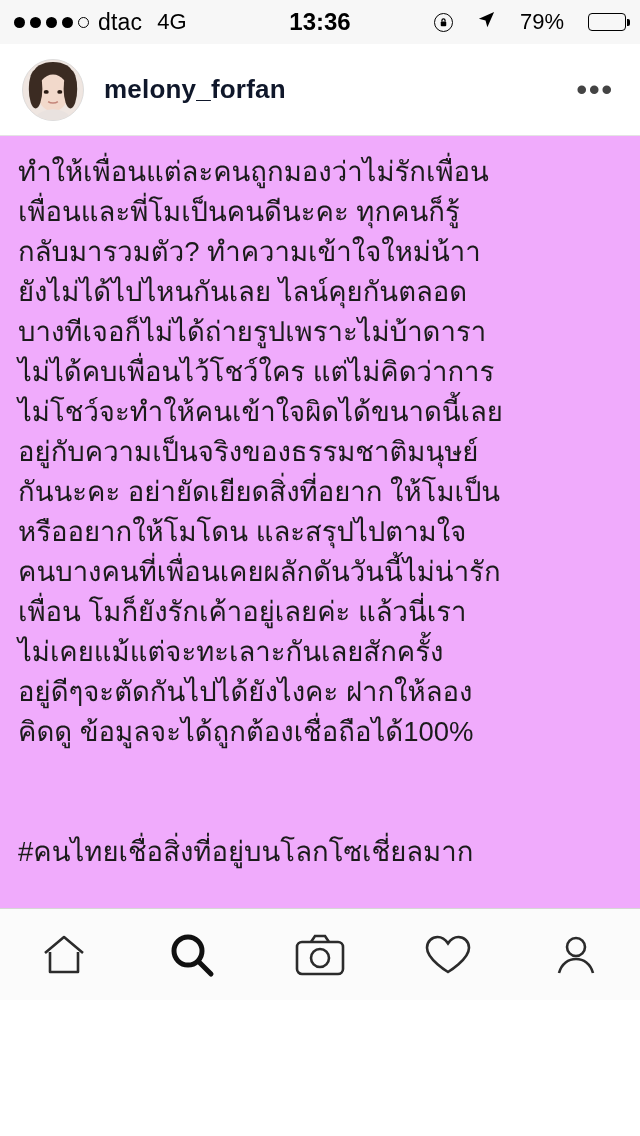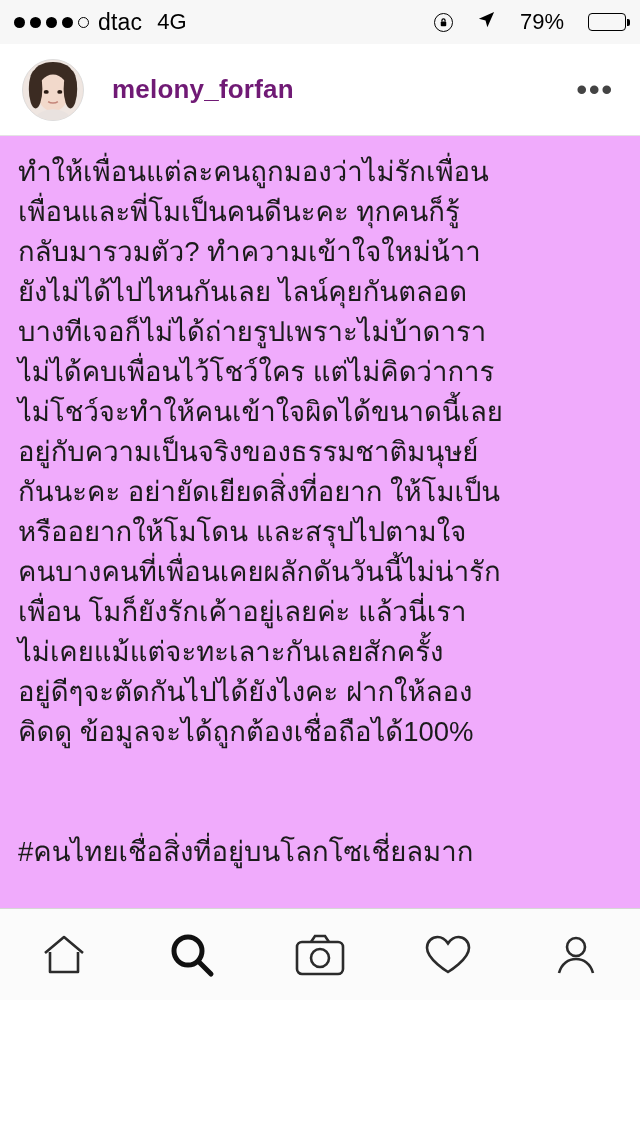--- a/index.html
+++ b/index.html
@@ -103,22 +103,22 @@
   }
   .avatar {
     width: 62px; height: 62px; border-radius: 50%;
     overflow: hidden; flex: none;
     border: 1px solid #ddd;
     position: relative;
     background: #e8d9d2;
   }
   .avatar svg { display: block; width: 100%; height: 100%; }
   .username {
-    margin-left: 28px;
-    font-size: 26px; font-weight: bold; color: #701a75;
+    margin-left: 20px;
+    font-size: 26px; font-weight: bold; color: #0f172a;
     letter-spacing: .2px;
   }
   .more-btn {
     margin-left: auto;
     font-size: 30px; font-weight: bold; letter-spacing: 2px;
     color: #444; padding: 6px 4px;
   }
 
   
   .caption {
@@ -165,20 +165,21 @@
       <div class="dots">
         <span class="dot"></span>
           <span class="dot"></span>
           <span class="dot"></span>
           <span class="dot"></span>
           <span class="dot hollow"></span>
       </div>
       <span class="carrier">dtac</span>
       <span class="net">4G</span>
     </div>
+    <div class="status-center">13:36</div>
     <div class="status-right">
       <span class="lock-circle">
         <svg width="11" height="11" viewBox="0 0 12 12" fill="none" stroke="#000" stroke-width="1.4">
           <rect x="3" y="5" width="6" height="5" rx="1" fill="#000" stroke="none"></rect>
           <path d="M4.3 5V3.8A1.7 1.7 0 0 1 7.7 3.8V5"></path>
         </svg>
       </span>
       <span class="loc-arrow">
         <svg width="19" height="19" viewBox="0 0 20 20">
             <path d="M18 2L2 9.2l7 1.9 1.9 7L18 2z" fill="#000"></path>

